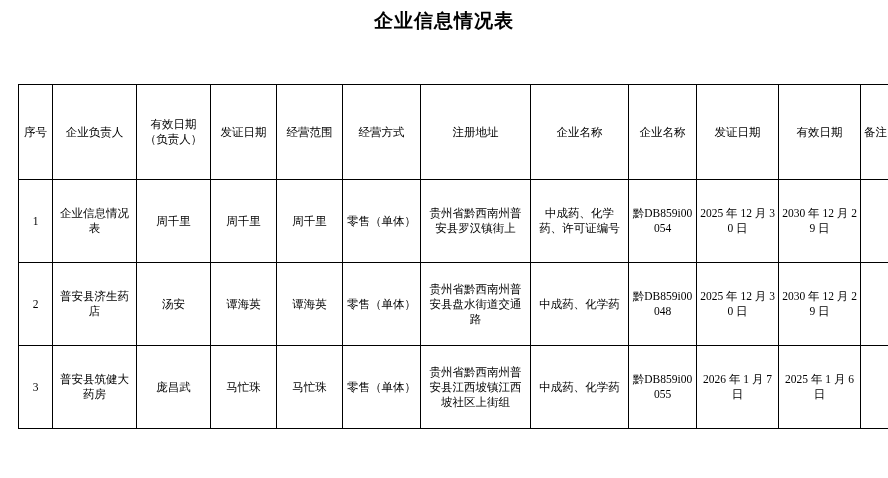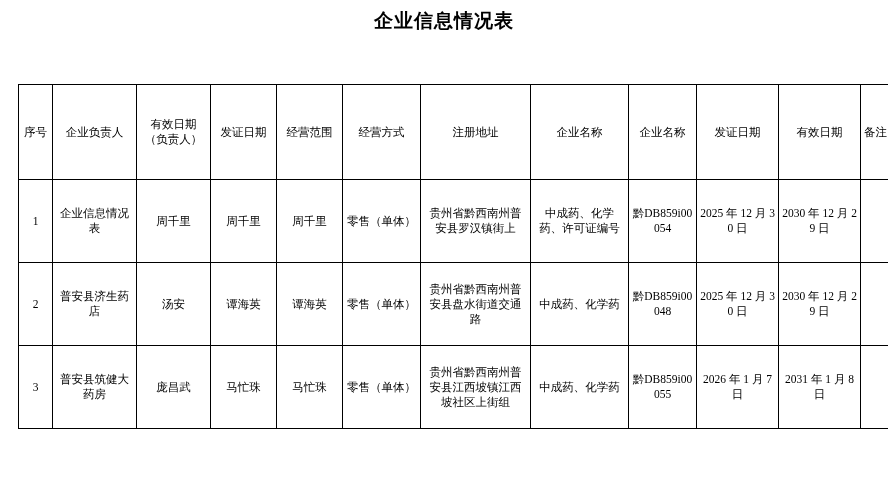--- a/index.html
+++ b/index.html
@@ -147,20 +147,20 @@
           <td>3</td>
           <td>普安县筑健大药房</td>
           <td>庞昌武</td>
           <td>马忙珠</td>
           <td>马忙珠</td>
           <td>零售（单体）</td>
           <td>贵州省黔西南州普安县江西坡镇江西坡社区上街组</td>
           <td>中成药、化学药</td>
           <td>黔DB859i00055</td>
           <td>2026 年 1 月 7 日</td>
-          <td>2031 年 1 月 8 日</td>
+          <td>2025 年 1 月 6 日</td>
           <td></td>
         </tr>
       </tbody>
     </table>
   </div>
 
 </div>
 
 </body></html>

